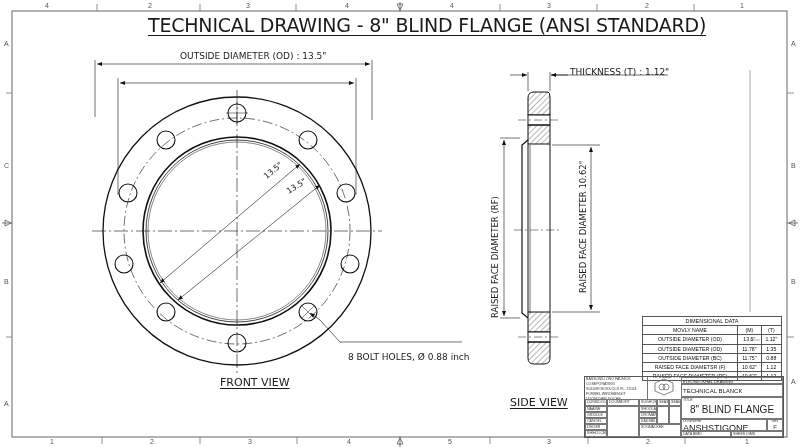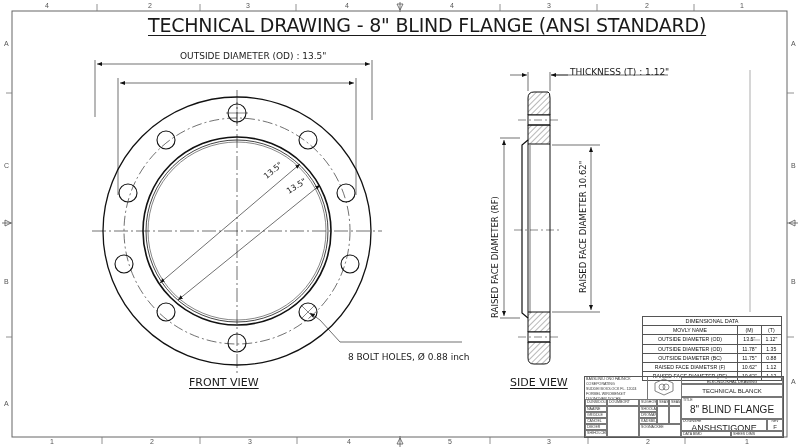--- a/index.html
+++ b/index.html
@@ -8,21 +8,21 @@
   .zone-label { position:absolute; font-size:7px; color:#555; font-family:"Liberation Sans", sans-serif; }
   .title { position:absolute; left:148px; top:14px; font-size:19px; letter-spacing:-0.2px; text-decoration:underline; text-underline-offset:3px; text-decoration-thickness:1px; white-space:nowrap; font-family:"DejaVu Sans", sans-serif; font-weight:normal; color:#1a1a1a; }
   .dimtxt { position:absolute; font-size:9px; white-space:nowrap; color:#1a1a1a; }
   .viewlabel { position:absolute; font-size:11px; text-decoration:underline; text-underline-offset:2px; white-space:nowrap; color:#1a1a1a; }
   .dimtable { position:absolute; left:642px; top:316px; width:140px; border-collapse:collapse; font-size:5.2px; font-family:"Liberation Sans", sans-serif; }
   .dimtable td, .dimtable th { border:0.8px solid #555; padding:0 2px; height:8.2px; text-align:center; font-weight:normal; white-space:nowrap; }
   .dimtable .hdr { font-size:5.5px; }
   .tb { position:absolute; left:584px; top:376px; width:198px; height:60px; border:0.8px solid #555; font-family:"Liberation Sans", sans-serif; }
   .tb .cell { position:absolute; border:0.6px solid #777; box-sizing:border-box; font-size:3.6px; color:#333; overflow:hidden; padding:0 1px; line-height:5px; }
   .tb .big { font-size:10px; color:#222; text-align:center; line-height:14px; }
-  .tb .mid { font-size:6px; color:#222; text-align:center; }
+  .tb .mid { font-size:6px; color:#222; text-align:left; }
 </style>
 </head>
 <body>
 
 <div id="sheet">
   <svg width="800" height="447" viewBox="0 0 800 447" xmlns="http://www.w3.org/2000/svg">
     <defs>
       <pattern id="hatch" width="4" height="4" patternUnits="userSpaceOnUse" patternTransform="rotate(45)">
         <line x1="0" y1="0" x2="0" y2="4" stroke="#333" stroke-width="0.7"></line>
       </pattern>
@@ -182,27 +182,27 @@
   <span class="zone-label" style="left:791px;top:378px">A</span>
 
   
   <div class="title">TECHNICAL DRAWING - 8" BLIND FLANGE (ANSI STANDARD)</div>
 
   
   <div class="dimtxt" style="left:180px;top:51px">OUTSIDE DIAMETER (OD) : 13.5"</div>
   <div class="dimtxt" style="left:262px;top:174px;transform:rotate(-40deg);transform-origin:left top;font-size:8px">13.5"</div>
   <div class="dimtxt" style="left:285px;top:188px;transform:rotate(-32deg);transform-origin:left top;font-size:8px">13.5"</div>
   <div class="dimtxt" style="left:348px;top:352px">8 BOLT HOLES,  Ø 0.88 inch</div>
-  <div class="viewlabel" style="left:189px;top:376px">FRONT VIEW</div>
+  <div class="viewlabel" style="left:220px;top:376px">FRONT VIEW</div>
 
   
   <div class="dimtxt" style="left:570px;top:67px">THICKNESS (T) : 1.12"</div>
   <div class="dimtxt" style="left:490px;top:318px;transform:rotate(-90deg);transform-origin:left top;font-size:8.5px">RAISED FACE DIAMETER (RF)</div>
   <div class="dimtxt" style="left:578px;top:293px;transform:rotate(-90deg);transform-origin:left top;font-size:8.5px">RAISED FACE DIAMETER  10.62"</div>
-  <div class="viewlabel" style="left:510px;top:376px">SIDE VIEW</div>
+  <div class="viewlabel" style="left:510px;top:396px">SIDE VIEW</div>
 
   
   <table class="dimtable">
     <tbody>
         <tr>
           <th colspan="3" class="hdr">DIMENSIONAL DATA</th>
         </tr>
     <tr>
       <th>MOVLY NAME</th>
       <th>(M)</th>

